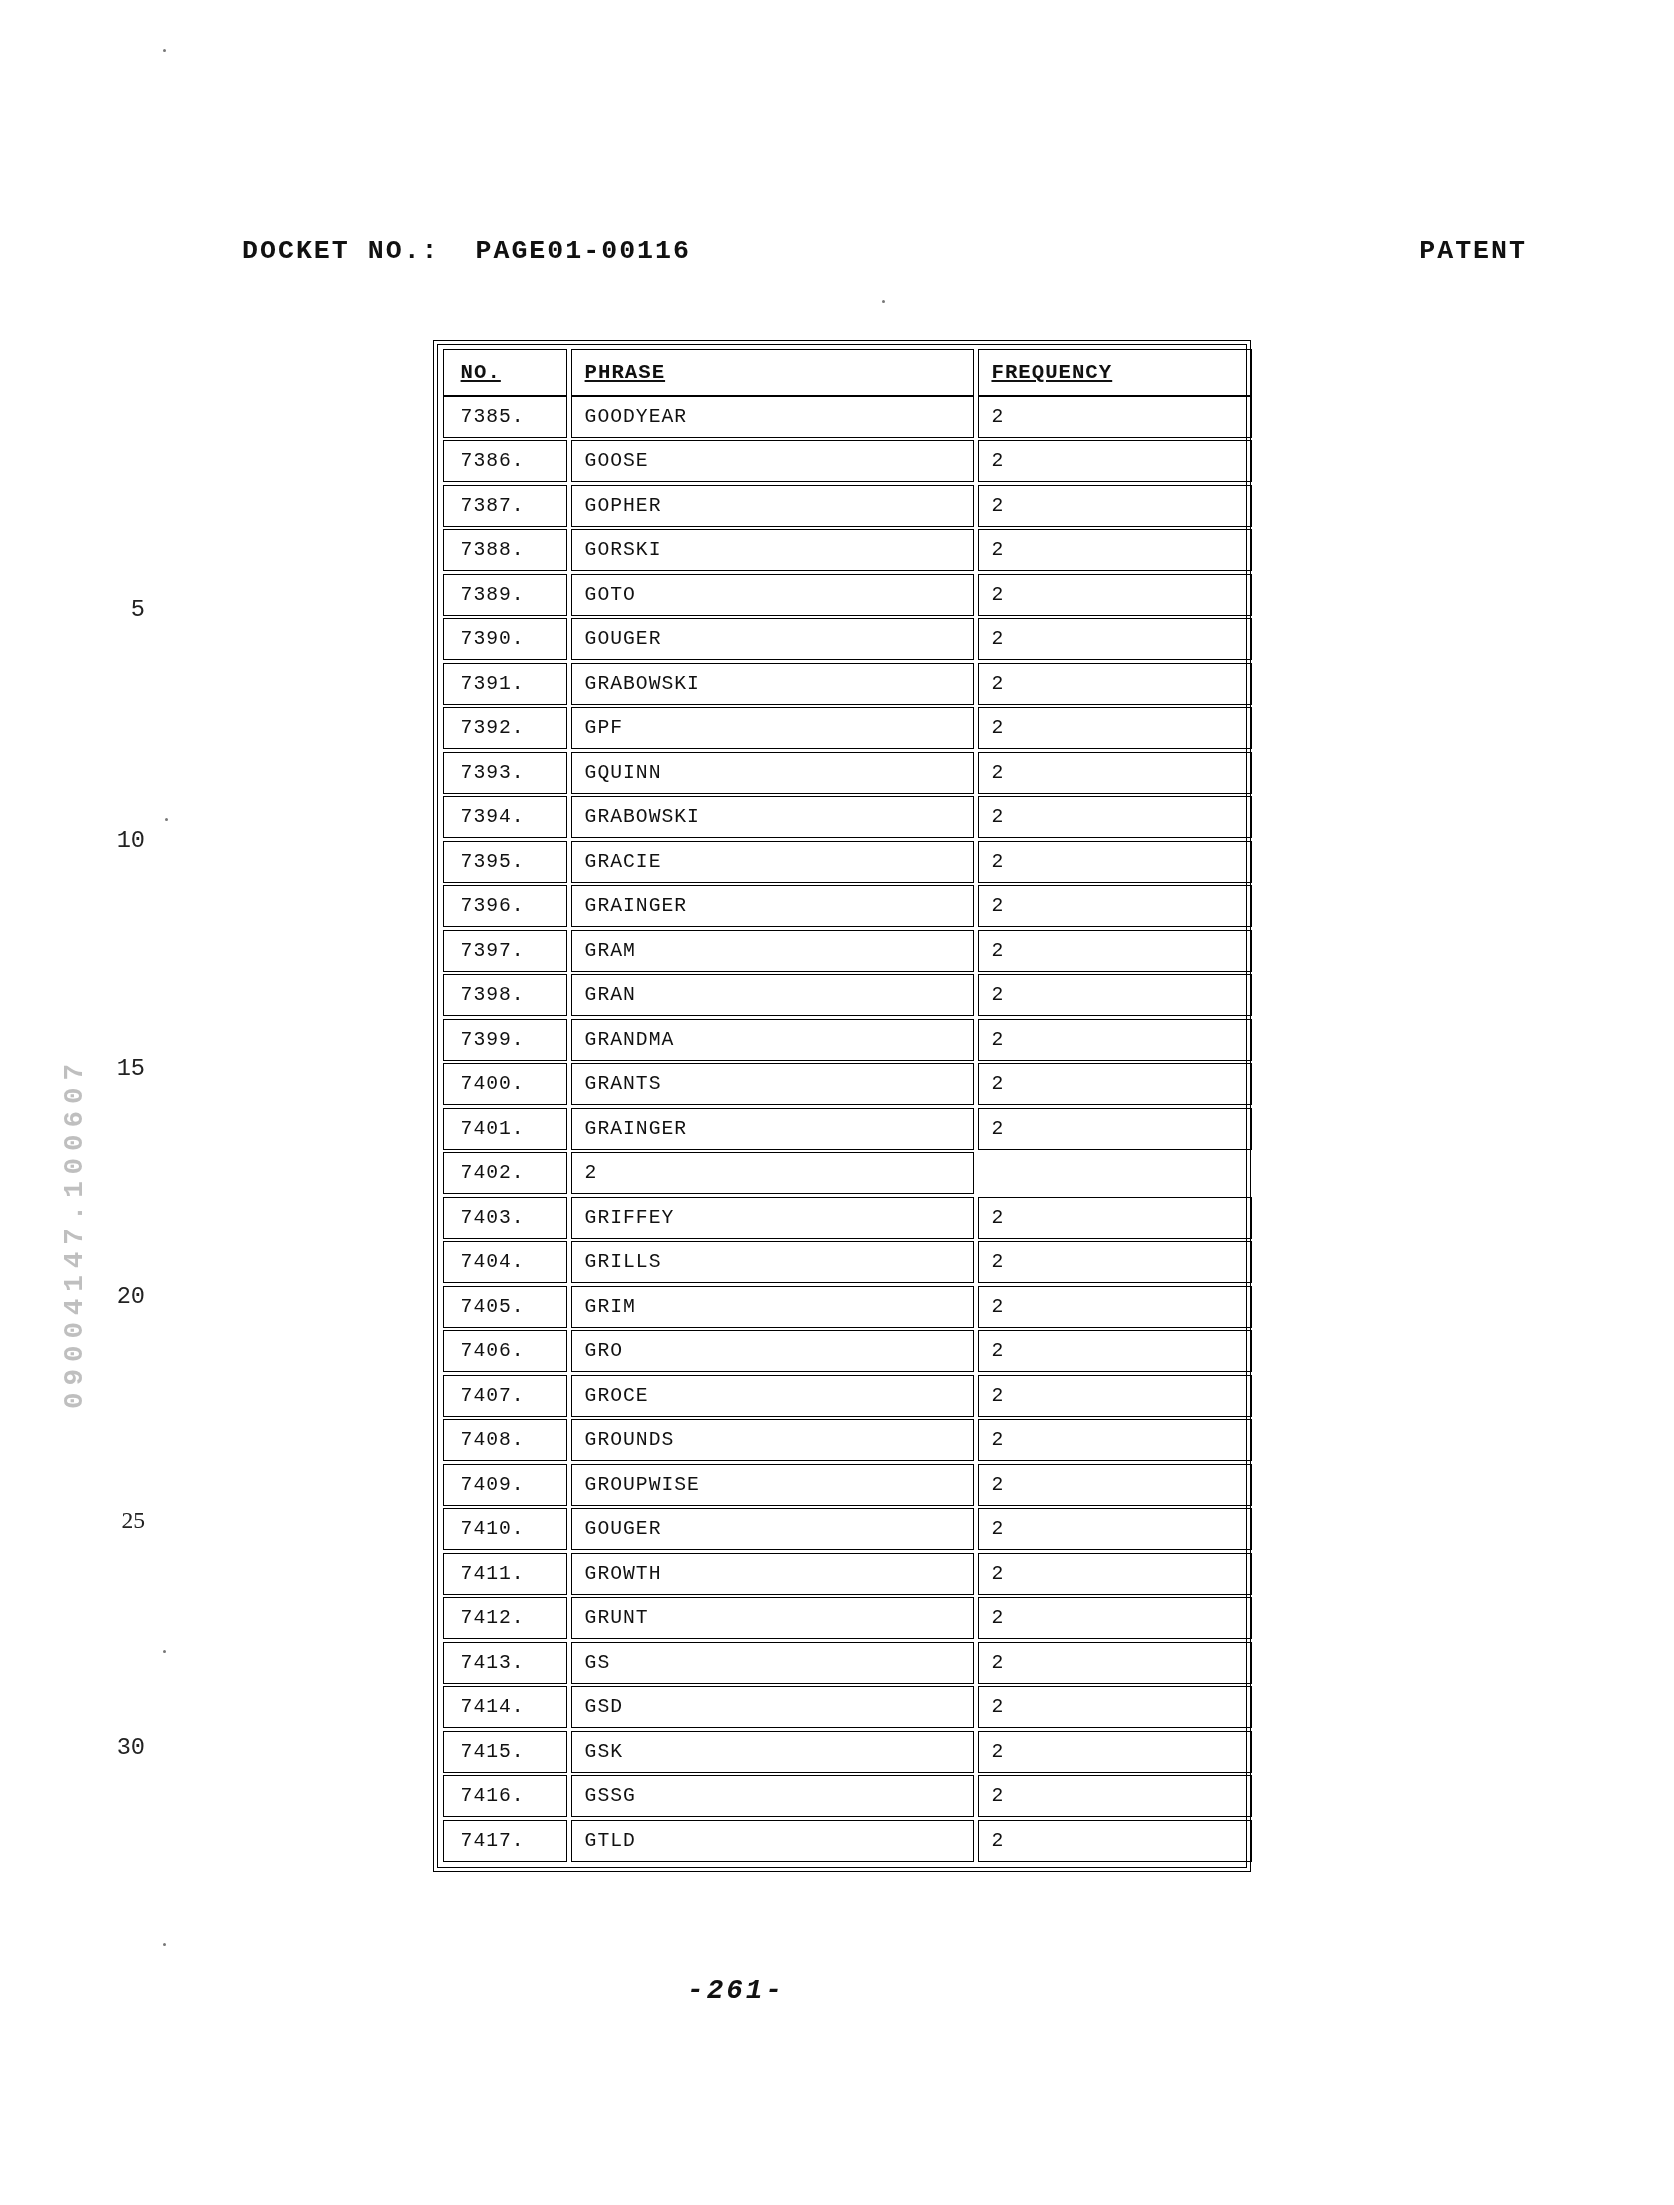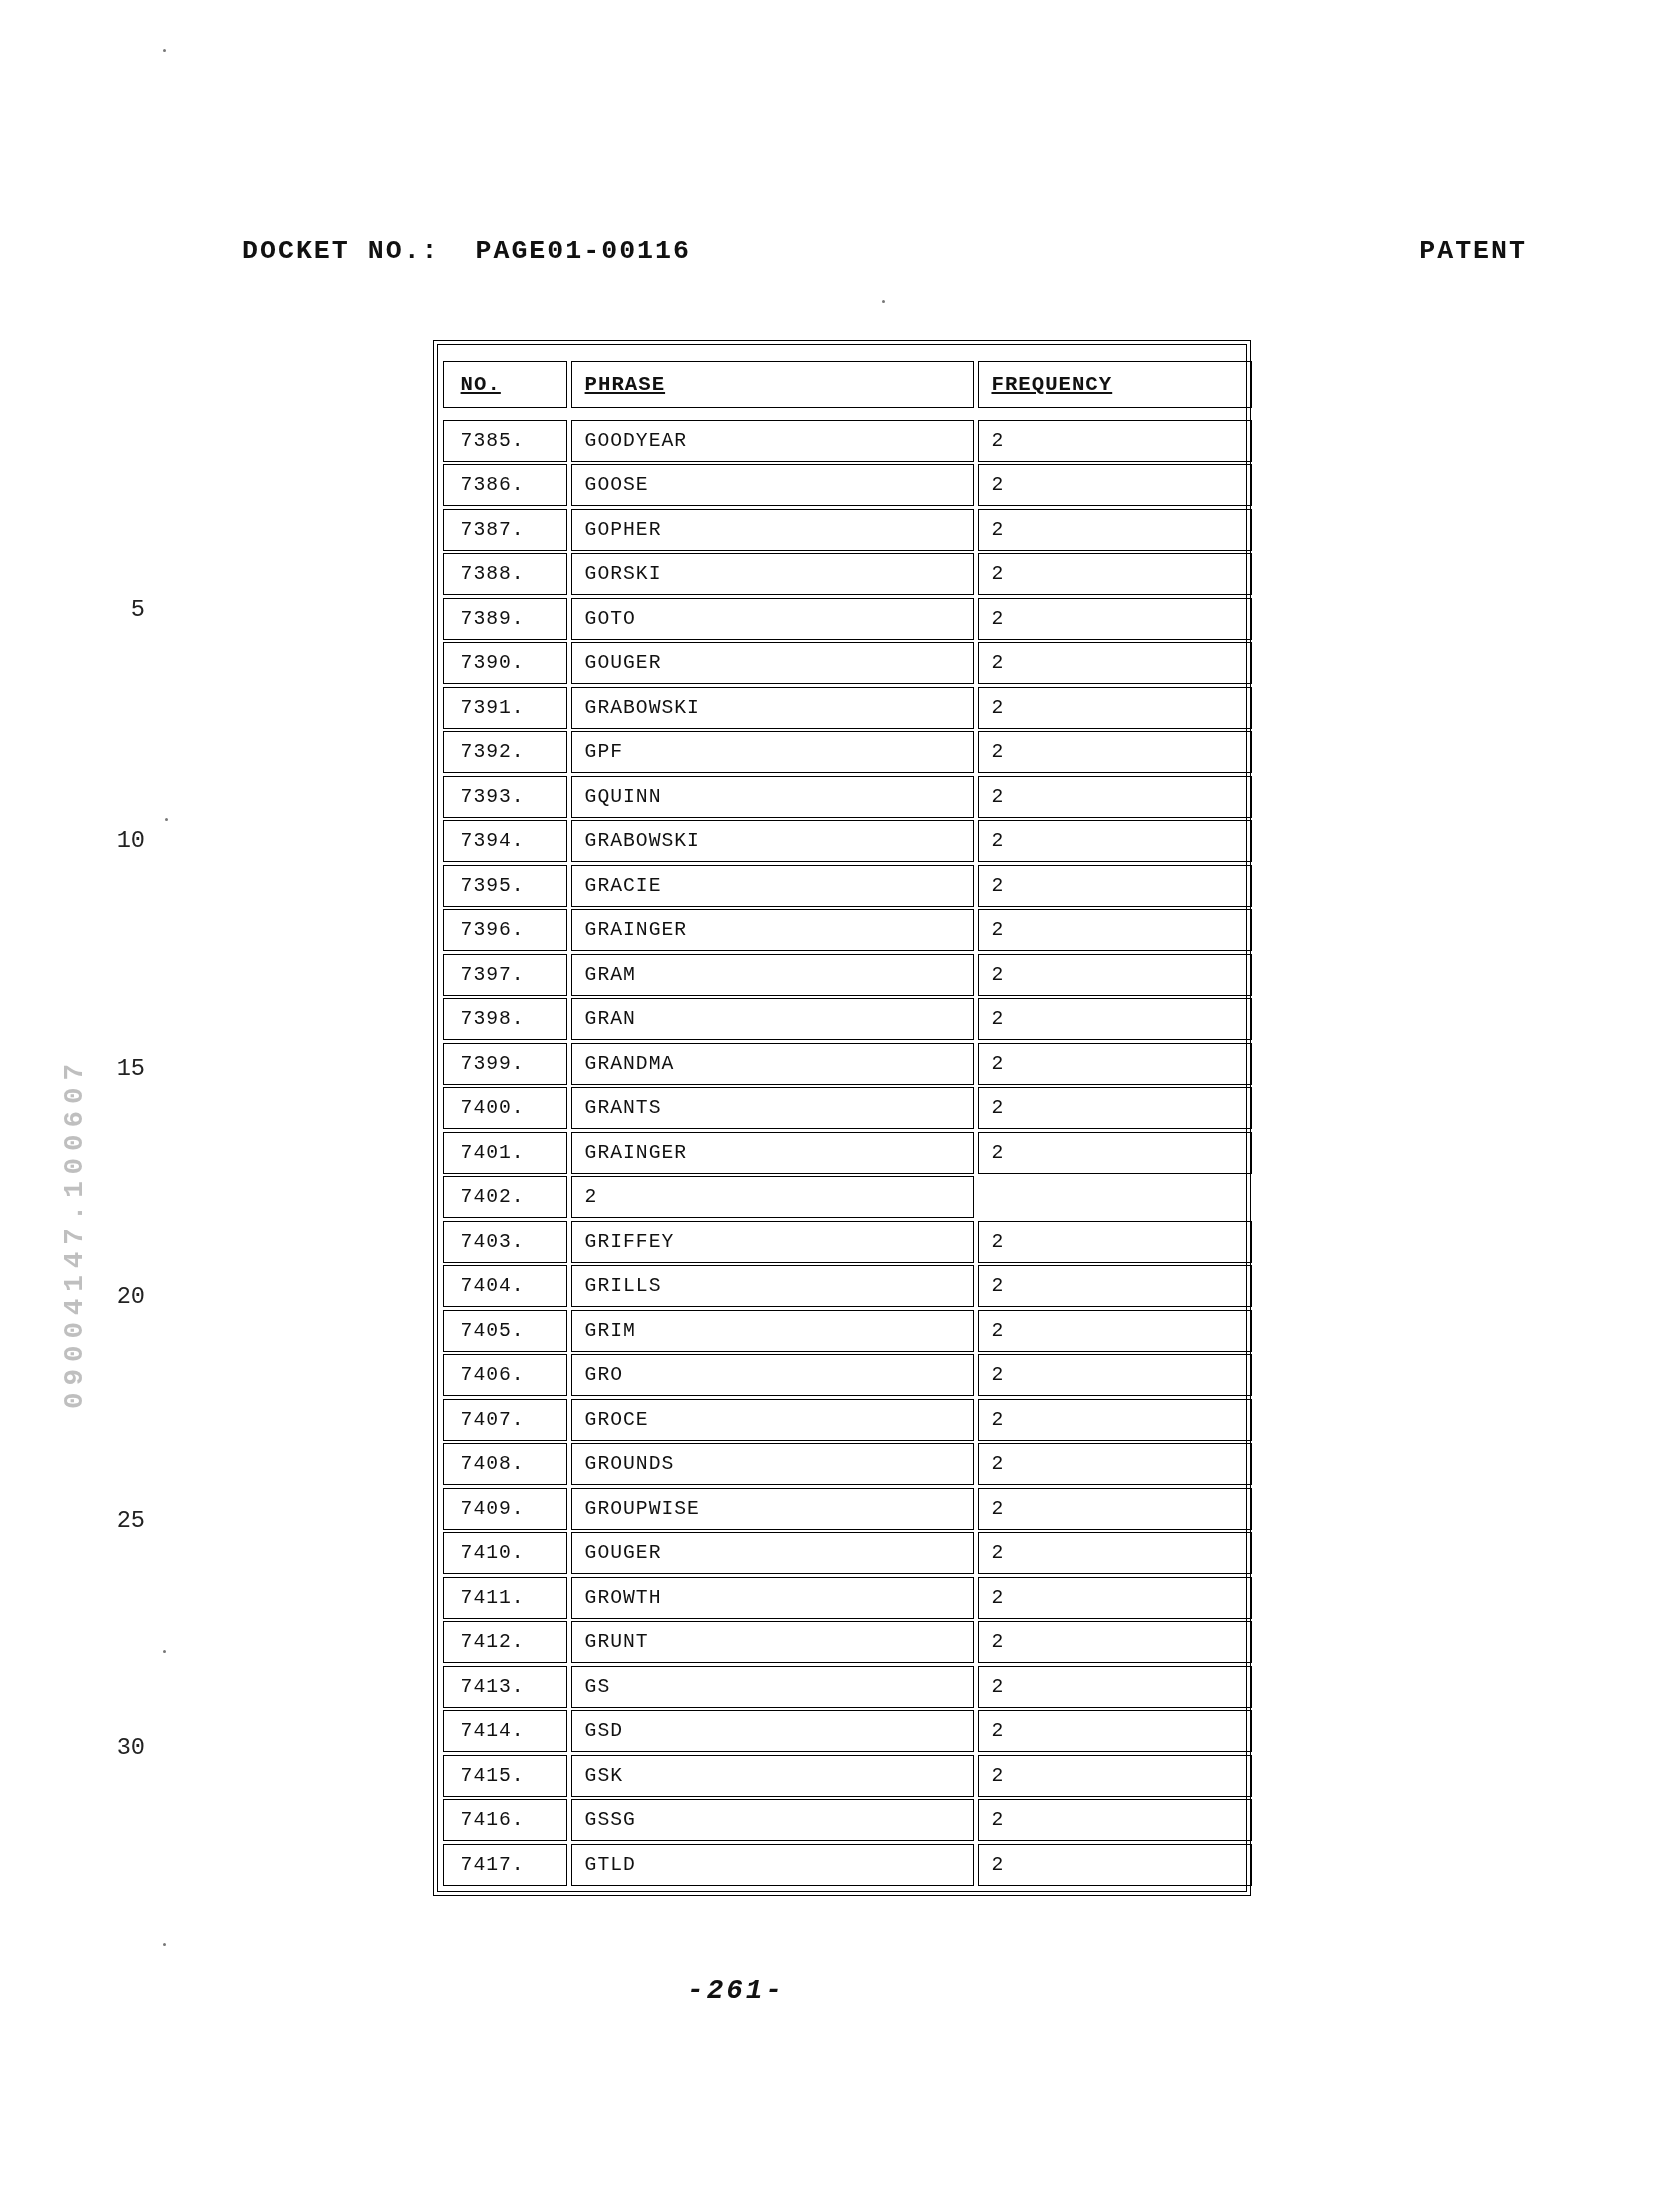--- a/index.html
+++ b/index.html
@@ -67,21 +67,21 @@
   .table-inner {
     border: 1.5px solid #000;
     padding: 3.9px 4.9px 4.9px 4.9px;
   }
   .trow {
     display: grid;
     grid-template-columns: 124px 403px 274px;
     column-gap: 3.9px;
     margin-top: 2.5px;
   }
-  .trow:first-child { margin-top: 12px; }
+  .trow:first-child { margin-top: 0; }
   .tcell {
     border: 1.5px solid #000;
     height: 42px;
     display: flex;
     align-items: center;
     padding-left: 12.8px;
     font-size: 19.7px;
     letter-spacing: 1px;
     white-space: nowrap;
     overflow: hidden;
@@ -119,21 +119,21 @@
     <span>DOCKET NO.:  PAGE01-00116</span>
     <span>PATENT</span>
   </div>
 
   <div class="scan-stamp">09004147.100607</div>
 
   <div class="line-number" style="top: 596px;">5</div>
   <div class="line-number" style="top: 827px;">10</div>
   <div class="line-number" style="top: 1055px;">15</div>
   <div class="line-number" style="top: 1283px;">20</div>
-  <div class="line-number" style="top: 1507px;">25</div>
+  <div class="line-number" style="top: 1507px; font-family: Liberation Serif, serif;">25</div>
   <div class="line-number" style="top: 1734px;">30</div>
 
   <div class="table-outer">
     <div class="table-inner">
       <div class="trow thead-row">
         <div class="tcell no-cell">
           <span class="hlabel">NO.</span>
         </div>
         <div class="tcell">
           <span class="hlabel">PHRASE</span>

